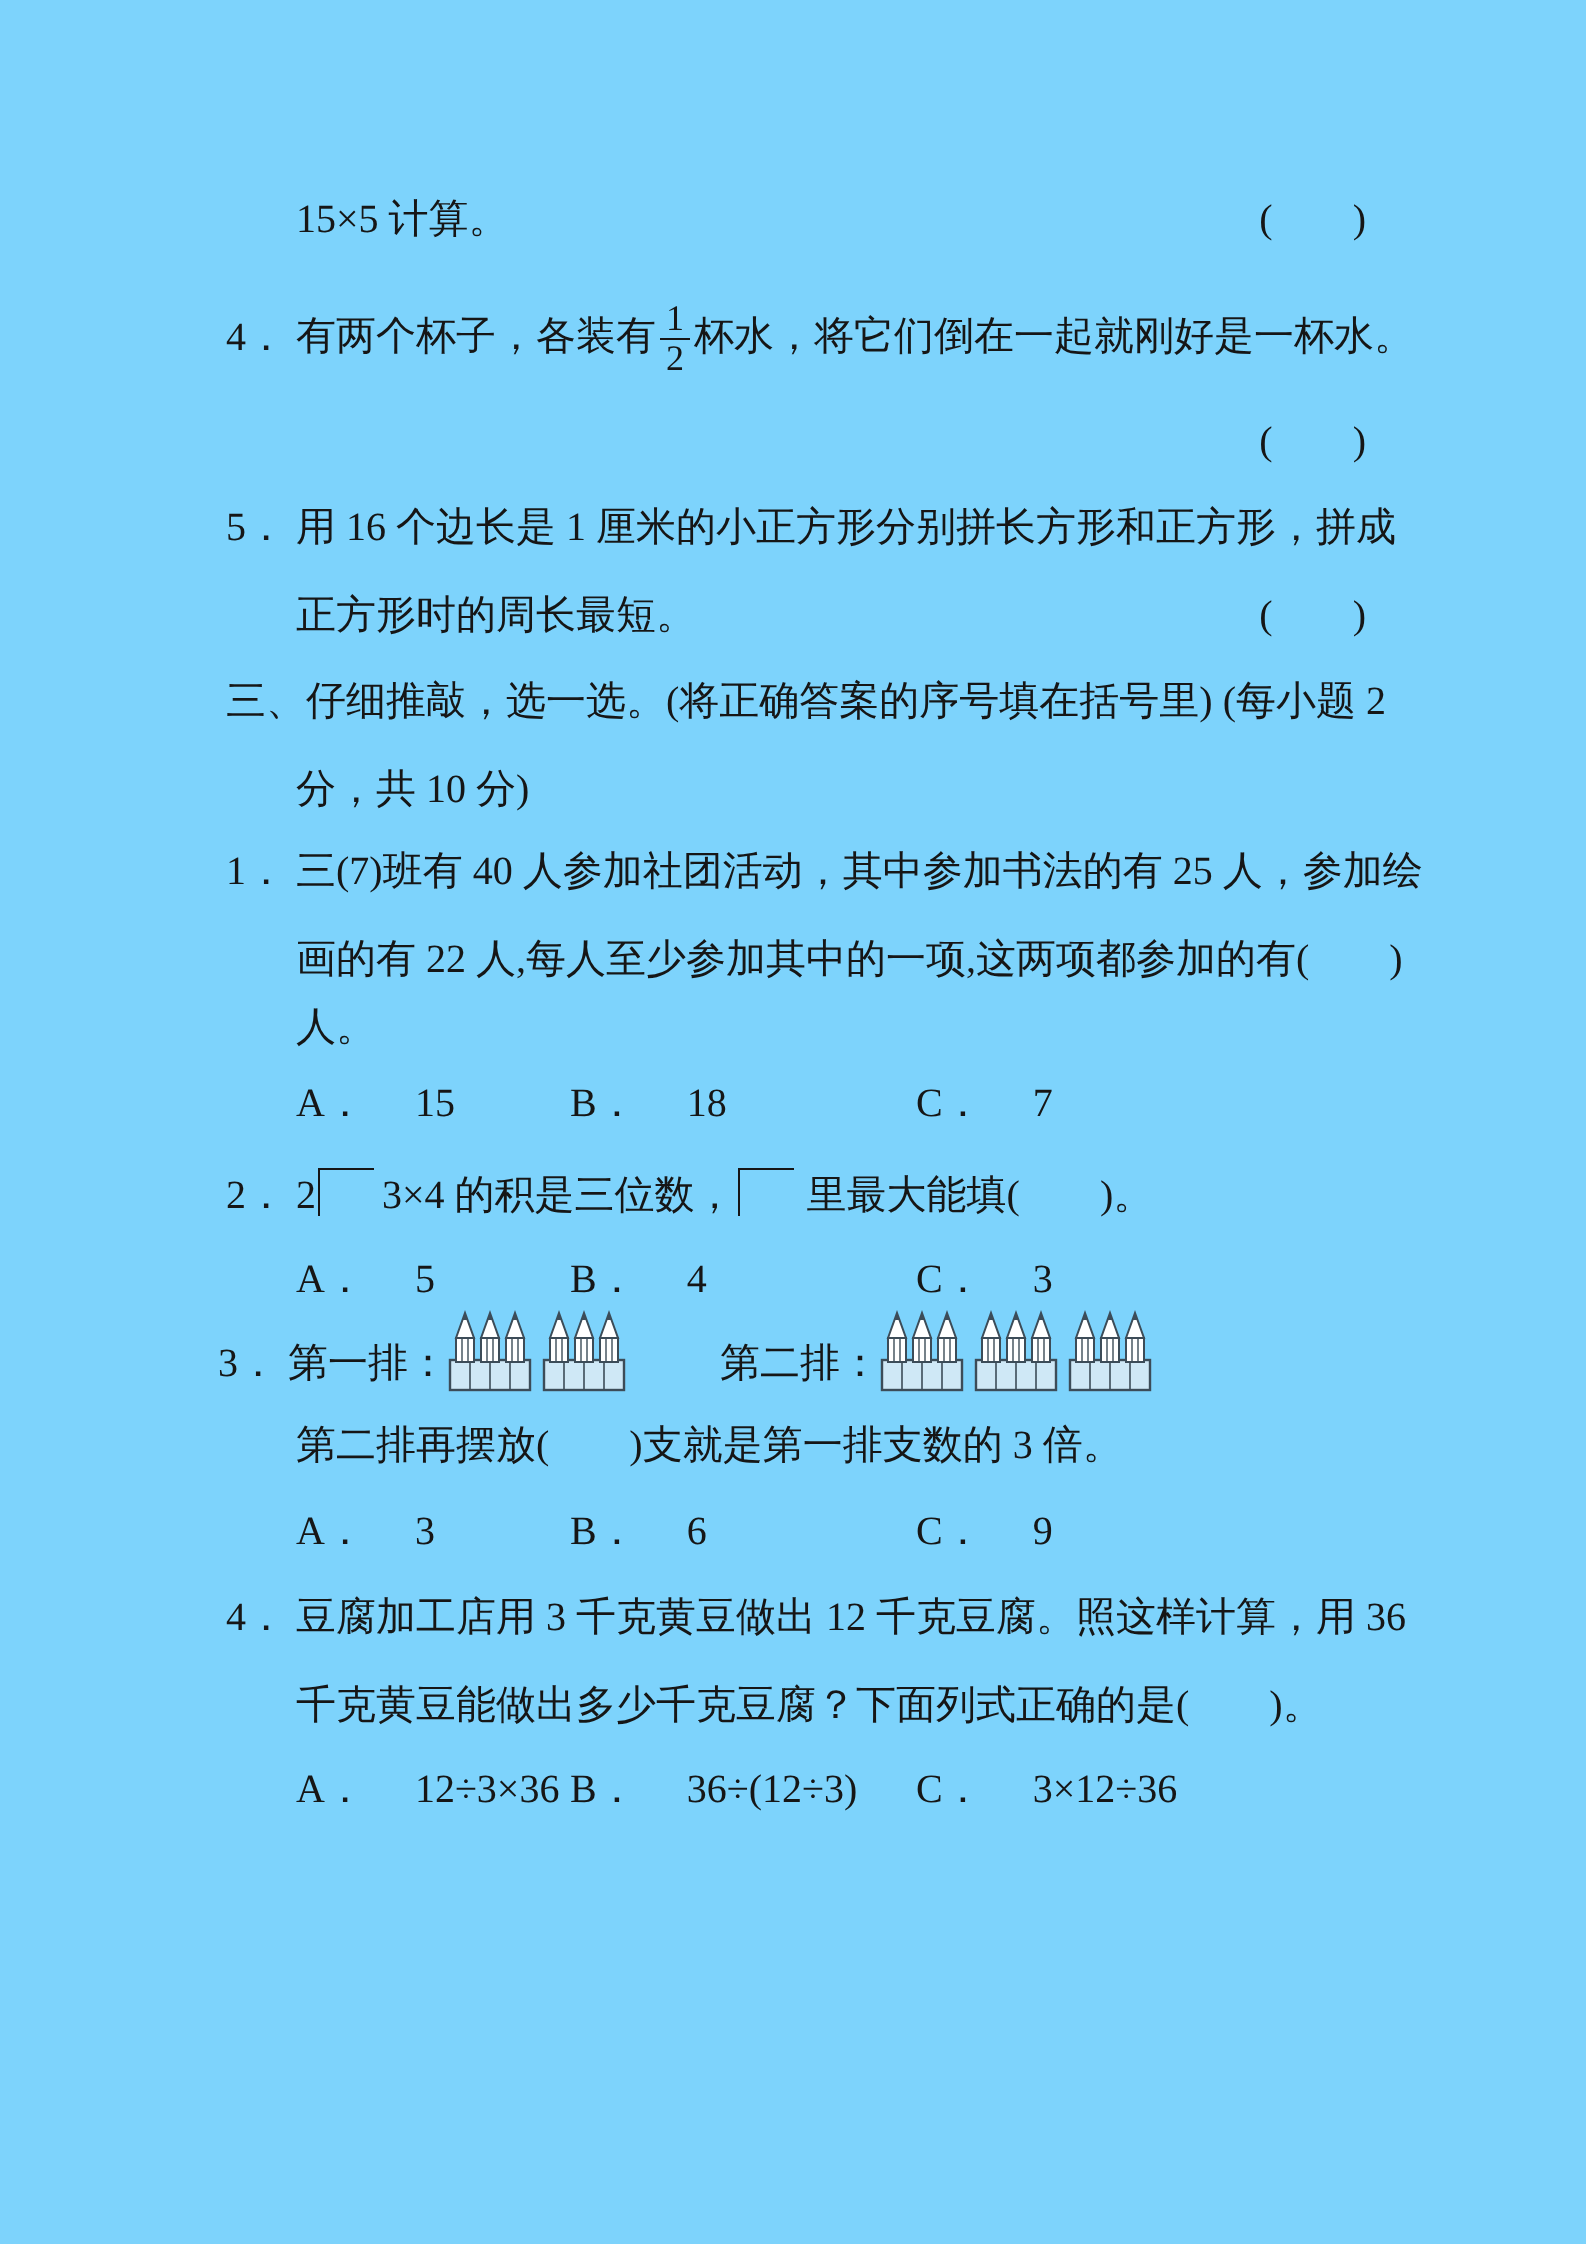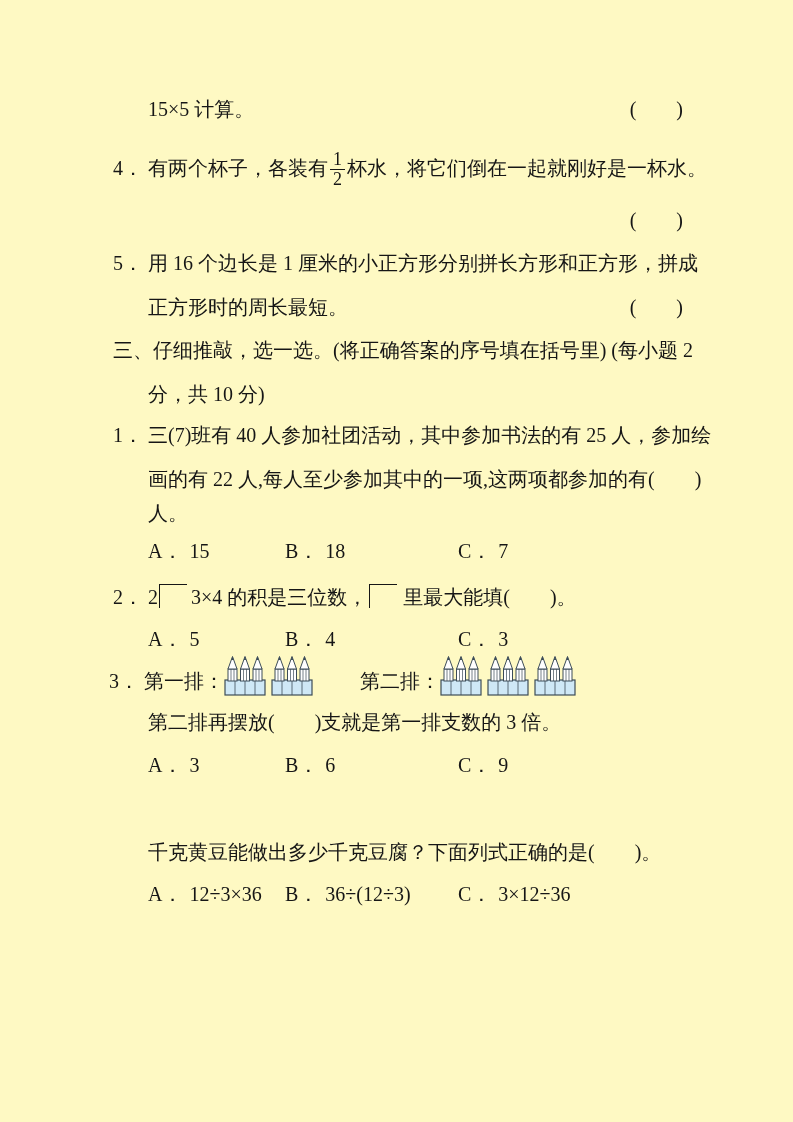--- a/index.html
+++ b/index.html
@@ -1,36 +1,36 @@
 <!DOCTYPE html>
 <html><head>
 <meta charset="utf-8">
 <style>
   html,body { margin:0; padding:0; background:#888; }
   .page {
     position:relative; width:793px; height:1122px; margin:0 auto;
-    background:#fef9c3; color:#161616;
+    background:#7dd3fc; color:#161616;
     font-family:"Liberation Serif","DejaVu Serif",serif;
     font-size:20px; overflow:hidden;
   }
   .row {
     position:absolute; left:113px; width:570px;
     display:flex; justify-content:space-between; align-items:baseline;
     white-space:pre;
   }
   .body { white-space:pre; }
   .indent { padding-left:35px; }
   .qnum { display:inline-block; width:35px; }
   .bracket { white-space:pre; }
   
   .optrow { position:absolute; left:148px; display:flex; white-space:pre; }
   .opt { display:inline-block; }
   .opt-a { width:137px; }
   .opt-b { width:173px; }
-  .opt .ov { margin-left:7px; }
+  .opt .ov { margin-left:25px; }
   
   .frac {
     display:inline-block; vertical-align:middle; text-align:center;
     font-size:18px; line-height:1.08; margin:0 2px;
   }
   .frac .fn { display:block; padding:0 3px; }
   .frac .fd { display:block; border-top:1.6px solid #161616; padding:0 3px; }
   
   .divbox {
     display:inline-block; width:27px; height:23px;
@@ -251,20 +251,24 @@
   </div>
   <div class="row" style="top:709px">
     <span class="body indent">第二排再摆放(　　)支就是第一排支数的 3 倍。</span>
   </div>
   <div class="optrow" style="top:752px">
     <span class="opt opt-a"><span>A．</span><span class="ov">3</span></span>
     <span class="opt opt-b"><span>B．</span><span class="ov">6</span></span>
     <span class="opt opt-c"><span>C．</span><span class="ov">9</span></span>
   </div>
 
+  <div class="row" style="top:795px">
+    <span class="body"><span class="qnum">4．</span><span>豆腐加工店用 3 千克黄豆做出 12 千克豆腐。照这样计算，用 36</span>
+    </span>
+  </div>
   <div class="row" style="top:839px">
     <span class="body indent">千克黄豆能做出多少千克豆腐？下面列式正确的是(　　)。</span>
   </div>
   <div class="optrow" style="top:881px">
     <span class="opt opt-a"><span>A．</span><span class="ov">12÷3×36</span></span>
     <span class="opt opt-b"><span>B．</span><span class="ov">36÷(12÷3)</span></span>
     <span class="opt opt-c"><span>C．</span><span class="ov">3×12÷36</span></span>
   </div>
 
 

